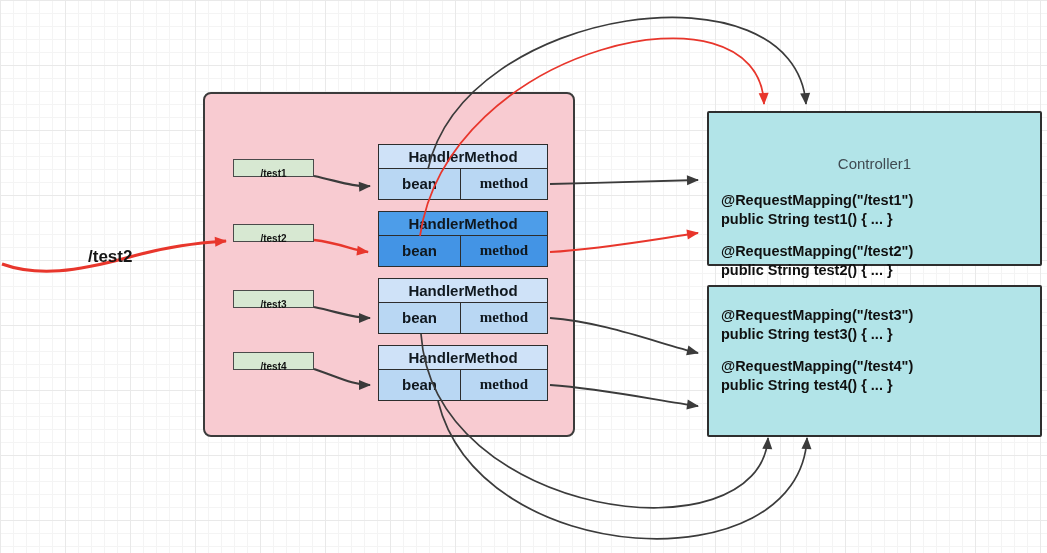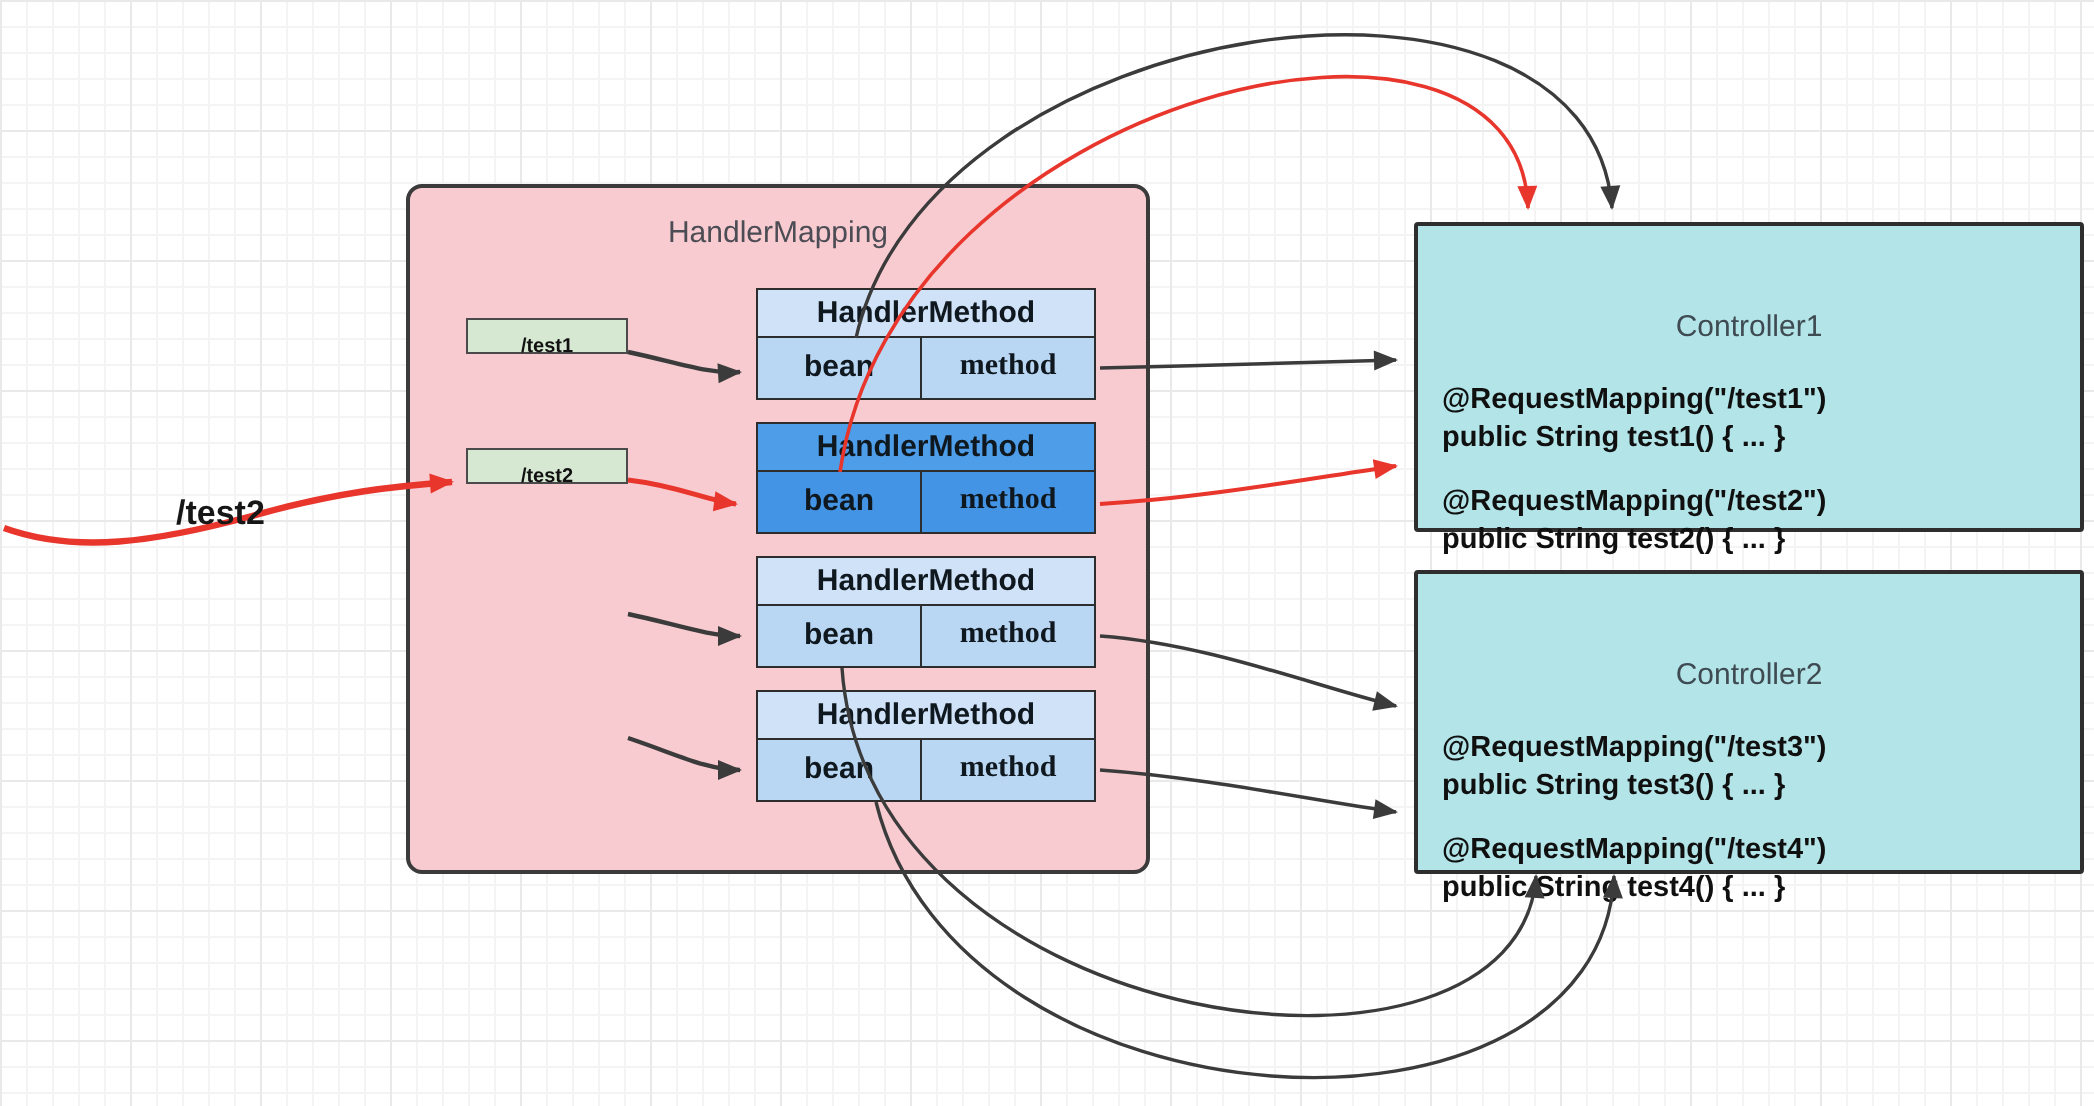--- a/index.html
+++ b/index.html
@@ -62,27 +62,32 @@
     position:absolute;right:12px;bottom:15px;font-size:16px;color:#c9c9c9;
     letter-spacing:1px;z-index:40;
   }
 </style>
 </head>
 <body>
 
 <div class="canvas">
 
   <div class="hm-box"></div>
-  <div class="hm-title">HandlerMapping</div>
 
   <div class="url-box" style="top:159px">
     <span>/test1</span>
   </div>
   <div class="url-box" style="top:224px">
     <span>/test2</span>
+  </div>
+  <div class="url-box" style="top:290px">
+    <span>/test3</span>
+  </div>
+  <div class="url-box" style="top:352px">
+    <span>/test4</span>
   </div>
 
   <div class="hmt" style="top:144px">
     <div class="hd">HandlerMethod</div>
     <div class="row">
       <div class="cell bean">bean</div>
       <div class="cell method">method</div>
     </div>
   </div>
   <div class="hmt hl" style="top:211px">
@@ -112,21 +117,20 @@
     <div class="cm">
       <div>@RequestMapping("/test1")</div>
       <div>public String test1() { ... }</div>
     </div>
     <div class="cm second">
       <div>@RequestMapping("/test2")</div>
       <div>public String test2() { ... }</div>
     </div>
   </div>
   <div class="ctrl" style="top:285px;height:152px">
-    <div class="ctrl-title">Controller2</div>
     <div class="cm">
       <div>@RequestMapping("/test3")</div>
       <div>public String test3() { ... }</div>
     </div>
     <div class="cm second">
       <div>@RequestMapping("/test4")</div>
       <div>public String test4() { ... }</div>
     </div>
   </div>
 

